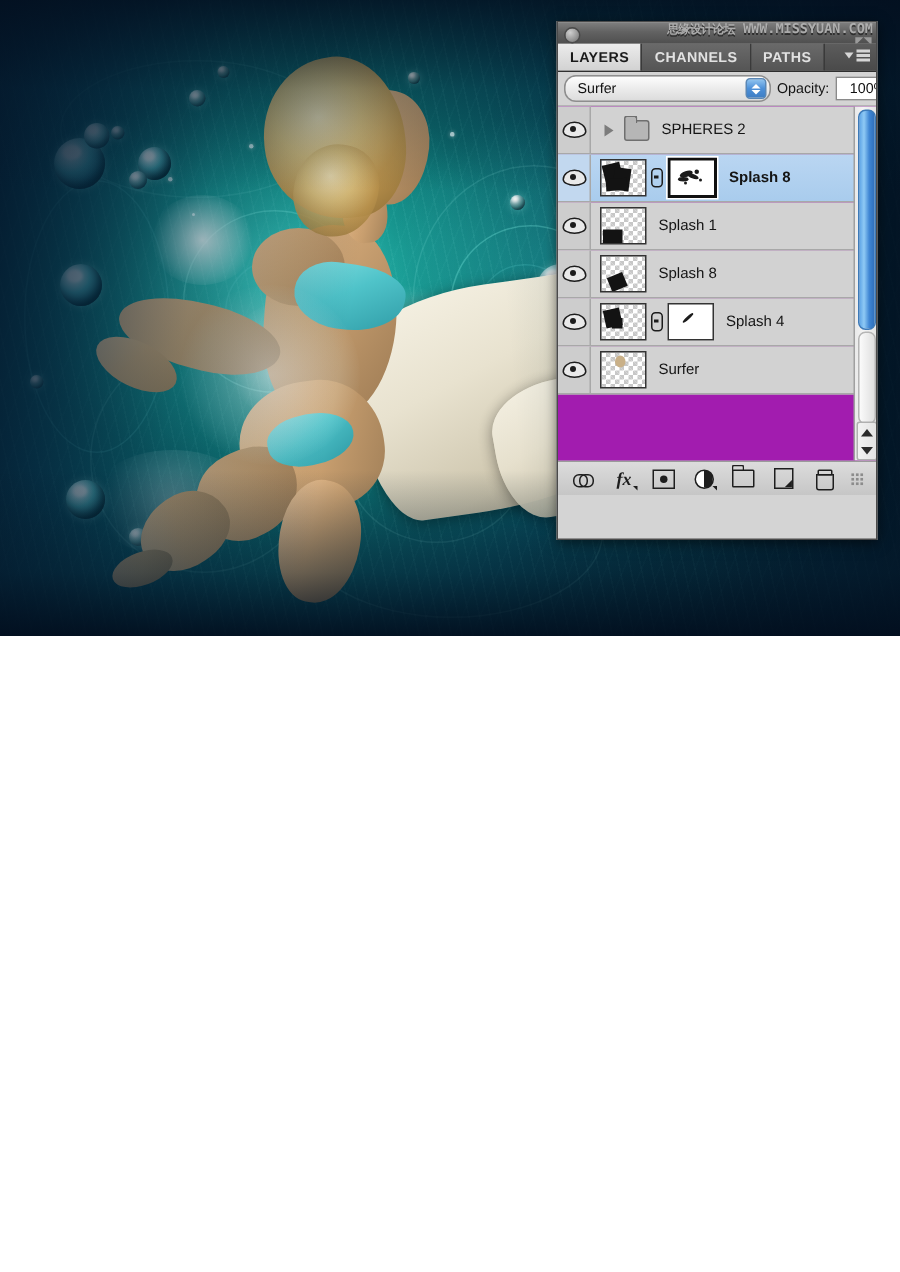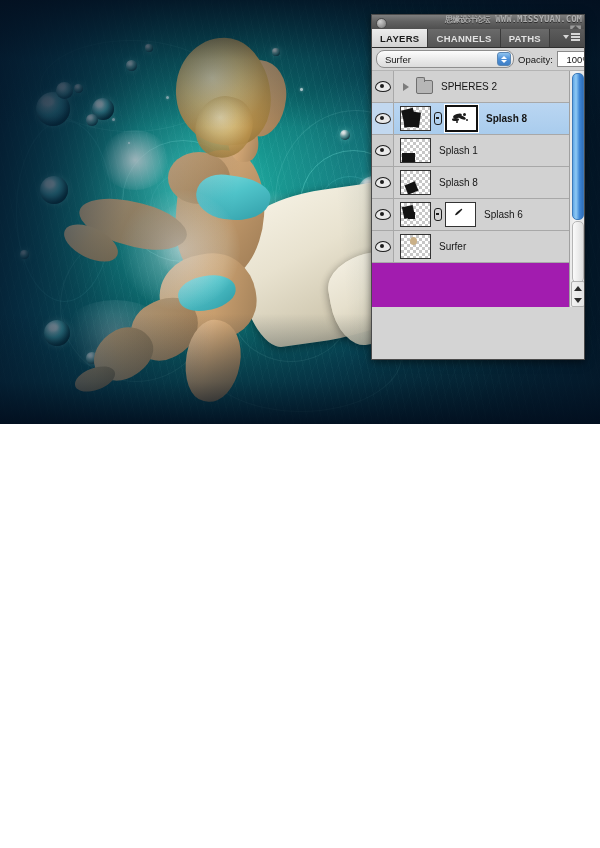--- a/index.html
+++ b/index.html
@@ -509,21 +509,21 @@
       <div class="thumb">
         <div class="tk" style="left:2px;top:3px;width:11px;height:12px;transform:rotate(-12deg);"></div>
         <div class="tk" style="left:7px;top:9px;width:7px;height:7px;"></div>
       </div>
       <div class="link">
           <i></i>
         </div>
       <div class="mask">
         <div class="mk" style="left:8px;top:8px;width:9px;height:1.5px;border-radius:50%;transform:rotate(-42deg);"></div>
       </div>
-      <div class="lname">Splash 6</div>
+      <div class="lname">Splash 4</div>
     </div>
 
     <div class="row">
       <div class="eyecell">
           <div class="eye"></div>
         </div>
       <div class="thumb">
         <div class="tk" style="left:9px;top:2px;width:7px;height:8px;border-radius:50%;background:#c9b088;"></div>
 
       </div>
@@ -533,13 +533,41 @@
     <div id="sbar">
       <div id="sthumb"></div>
       <div id="strack"></div>
       <div id="sarrows">
         <div class="sa-up"></div>
         <div class="sa-dn"></div>
       </div>
     </div>
   </div>
 
+  <div id="ptools">
+    <div class="tbtn">
+        <div class="ic-chain"></div>
+      </div>
+    <div class="tbtn">
+        <span class="ic-fx">fx</span>
+        <div class="tiny-tri"></div>
+      </div>
+    <div class="tbtn">
+        <div class="ic-maskbtn">
+          <i></i>
+        </div>
+      </div>
+    <div class="tbtn">
+        <div class="ic-adj"></div>
+        <div class="tiny-tri"></div>
+      </div>
+    <div class="tbtn">
+        <div class="ic-folder2"></div>
+      </div>
+    <div class="tbtn">
+        <div class="ic-newlayer"></div>
+      </div>
+    <div class="tbtn">
+        <div class="ic-trash"></div>
+      </div>
+    <div class="grip"></div>
+  </div>
 </div>
 
 </body></html>

